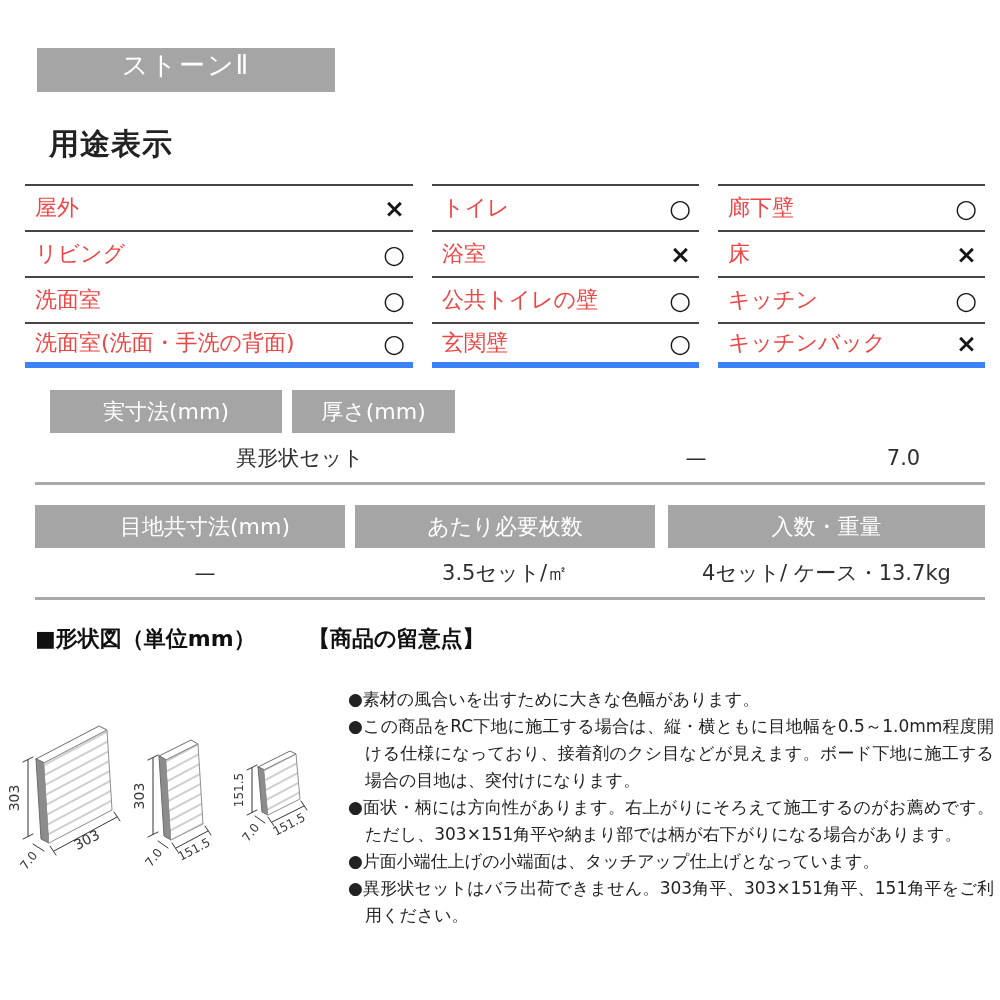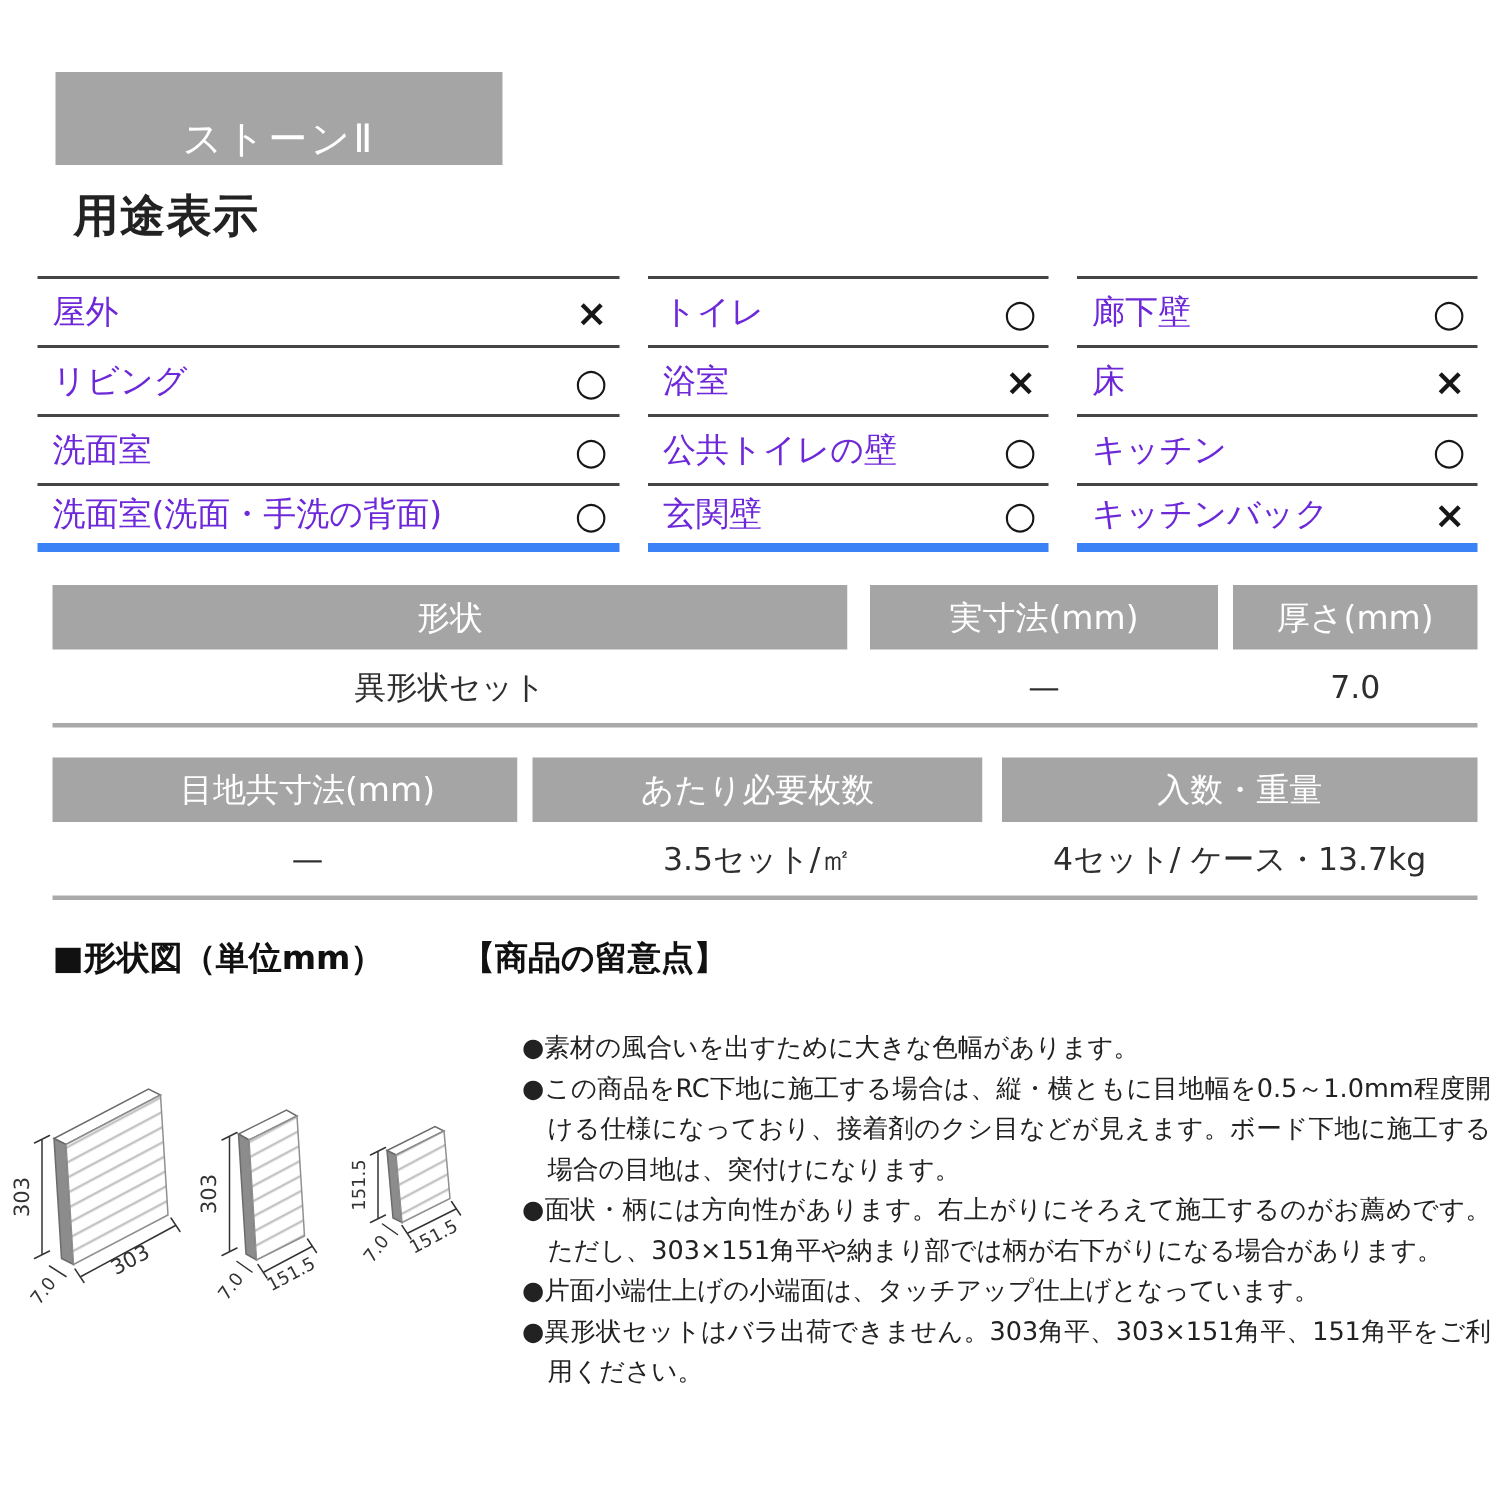--- a/index.html
+++ b/index.html
@@ -2,43 +2,43 @@
 <html><head>
 <meta charset="utf-8">
 <style>
   * { margin:0; padding:0; box-sizing:border-box; }
   html,body { background:#ffffff; }
   body { font-family:"DejaVu Sans","Liberation Sans",sans-serif; color:#333; }
   .page { position:relative; width:1000px; height:1000px; background:#fff; overflow:hidden; }
 
   
   .title-box{
-    position:absolute; left:37px; top:48px; width:298px; height:62px;
+    position:absolute; left:37px; top:48px; width:298px; height:44px;
     background:#a5a5a5; color:#ffffff; font-size:26px;
-    display:flex; align-items:flex-end; justify-content:center; letter-spacing:2px;
+    display:flex; align-items:flex-start; justify-content:center; letter-spacing:2px;
   }
 
   .usage-heading{
     position:absolute; left:36px; top:124px; font-size:30px; font-weight:bold; color:#222;
     letter-spacing:1px;
     margin-left:13px;
   }
 
   
   .usage-wrap{ position:absolute; top:184px; left:0; width:1000px; }
   .usage-col{ position:absolute; top:0; }
   .usage-col.c1{ left:25px;  width:388px; }
   .usage-col.c2{ left:432px; width:267px; }
   .usage-col.c3{ left:718px; width:267px; }
   .usage-row{
     height:46px; border-top:2px solid #454545;
     display:flex; align-items:center; justify-content:space-between;
   }
   .usage-row:last-child{ border-bottom:6px solid #3b82f6; }
-  .usage-row .lbl{ padding-left:10px; font-size:22px; color:#6d28d9; white-space:nowrap; }
+  .usage-row .lbl{ padding-left:10px; font-size:22px; color:#ef4444; white-space:nowrap; }
   .usage-row .mrk{ padding-right:8px; font-size:25px; font-weight:bold; color:#161616; line-height:1; }
 
   
   .spec{ position:absolute; left:35px; width:950px; }
   .spec.t1{ top:390px; }
   .spec.t2{ top:505px; }
   .spec .hdr-row{ display:flex; }
   .spec .hdr{
     height:43px; background:#a5a5a5; color:#fff; font-size:22px;
     display:flex; align-items:center; justify-content:center;
@@ -130,21 +130,20 @@
       </div>
       <div class="usage-row">
         <span class="lbl">キッチンバック</span>
         <span class="mrk">×</span>
       </div>
     </div>
   </div>
 
   <div class="spec t1">
     <div class="hdr-row">
-      <div class="hdr w1">形状</div>
       <div class="gap g1"></div>
       <div class="hdr w2">実寸法(mm)</div>
       <div class="gap g2"></div>
       <div class="hdr w3">厚さ(mm)</div>
     </div>
     <div class="val-row">
       <div class="val w1">異形状セット</div>
       <div class="val g1"></div>
       <div class="val w2">—</div>
       <div class="val g2"></div>

